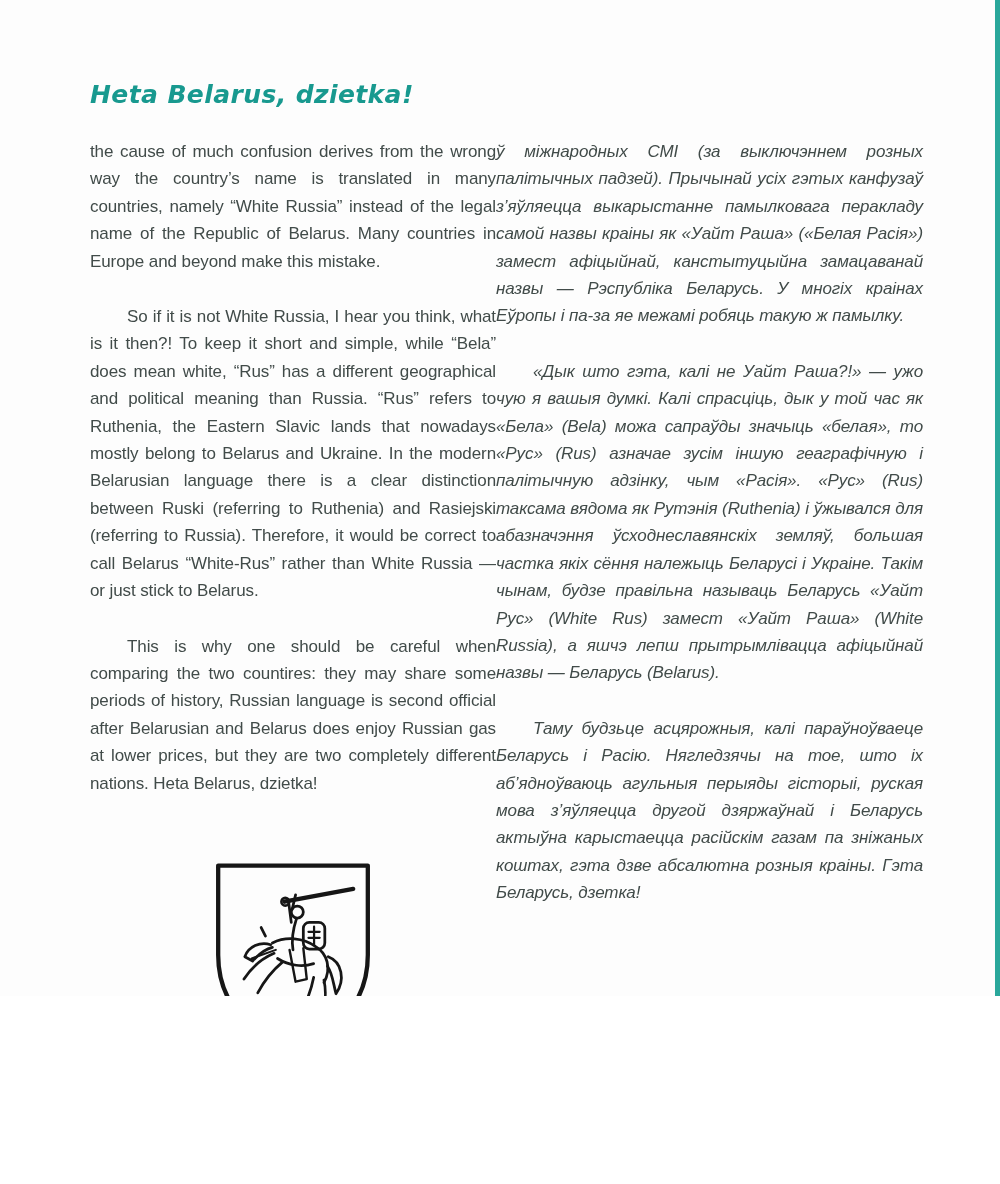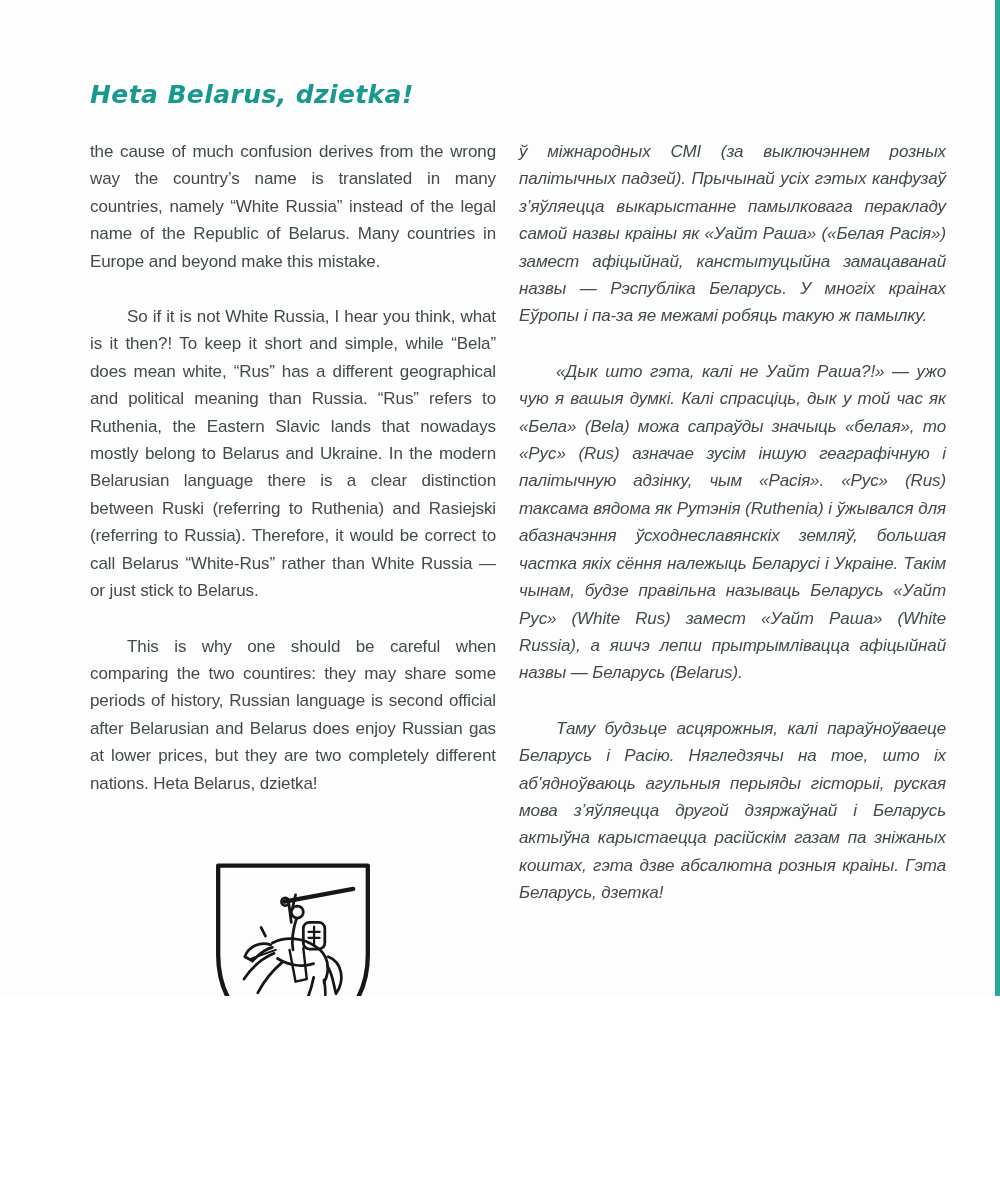--- a/index.html
+++ b/index.html
@@ -20,21 +20,21 @@
     position:absolute; left:90px; top:80px;
     margin:0;
     font-family:"DejaVu Sans", sans-serif;
     font-style:italic; font-weight:bold;
     font-size:25px; letter-spacing:0.4px;
     color:#18998f;
   }
   .columns {
     position:absolute; left:90px; top:138px;
     width:856px;
-    display:flex; gap:23px;
+    display:flex; 
   }
   .col { box-sizing:border-box; }
   .col-left  { width:406px; }
   .col-right { width:427px;font-style:italic; }
   .col p {
     margin:0 0 28px 0;
     font-size:17px;
     line-height:27.4px;
     text-align:justify;
     letter-spacing:-0.1px;

